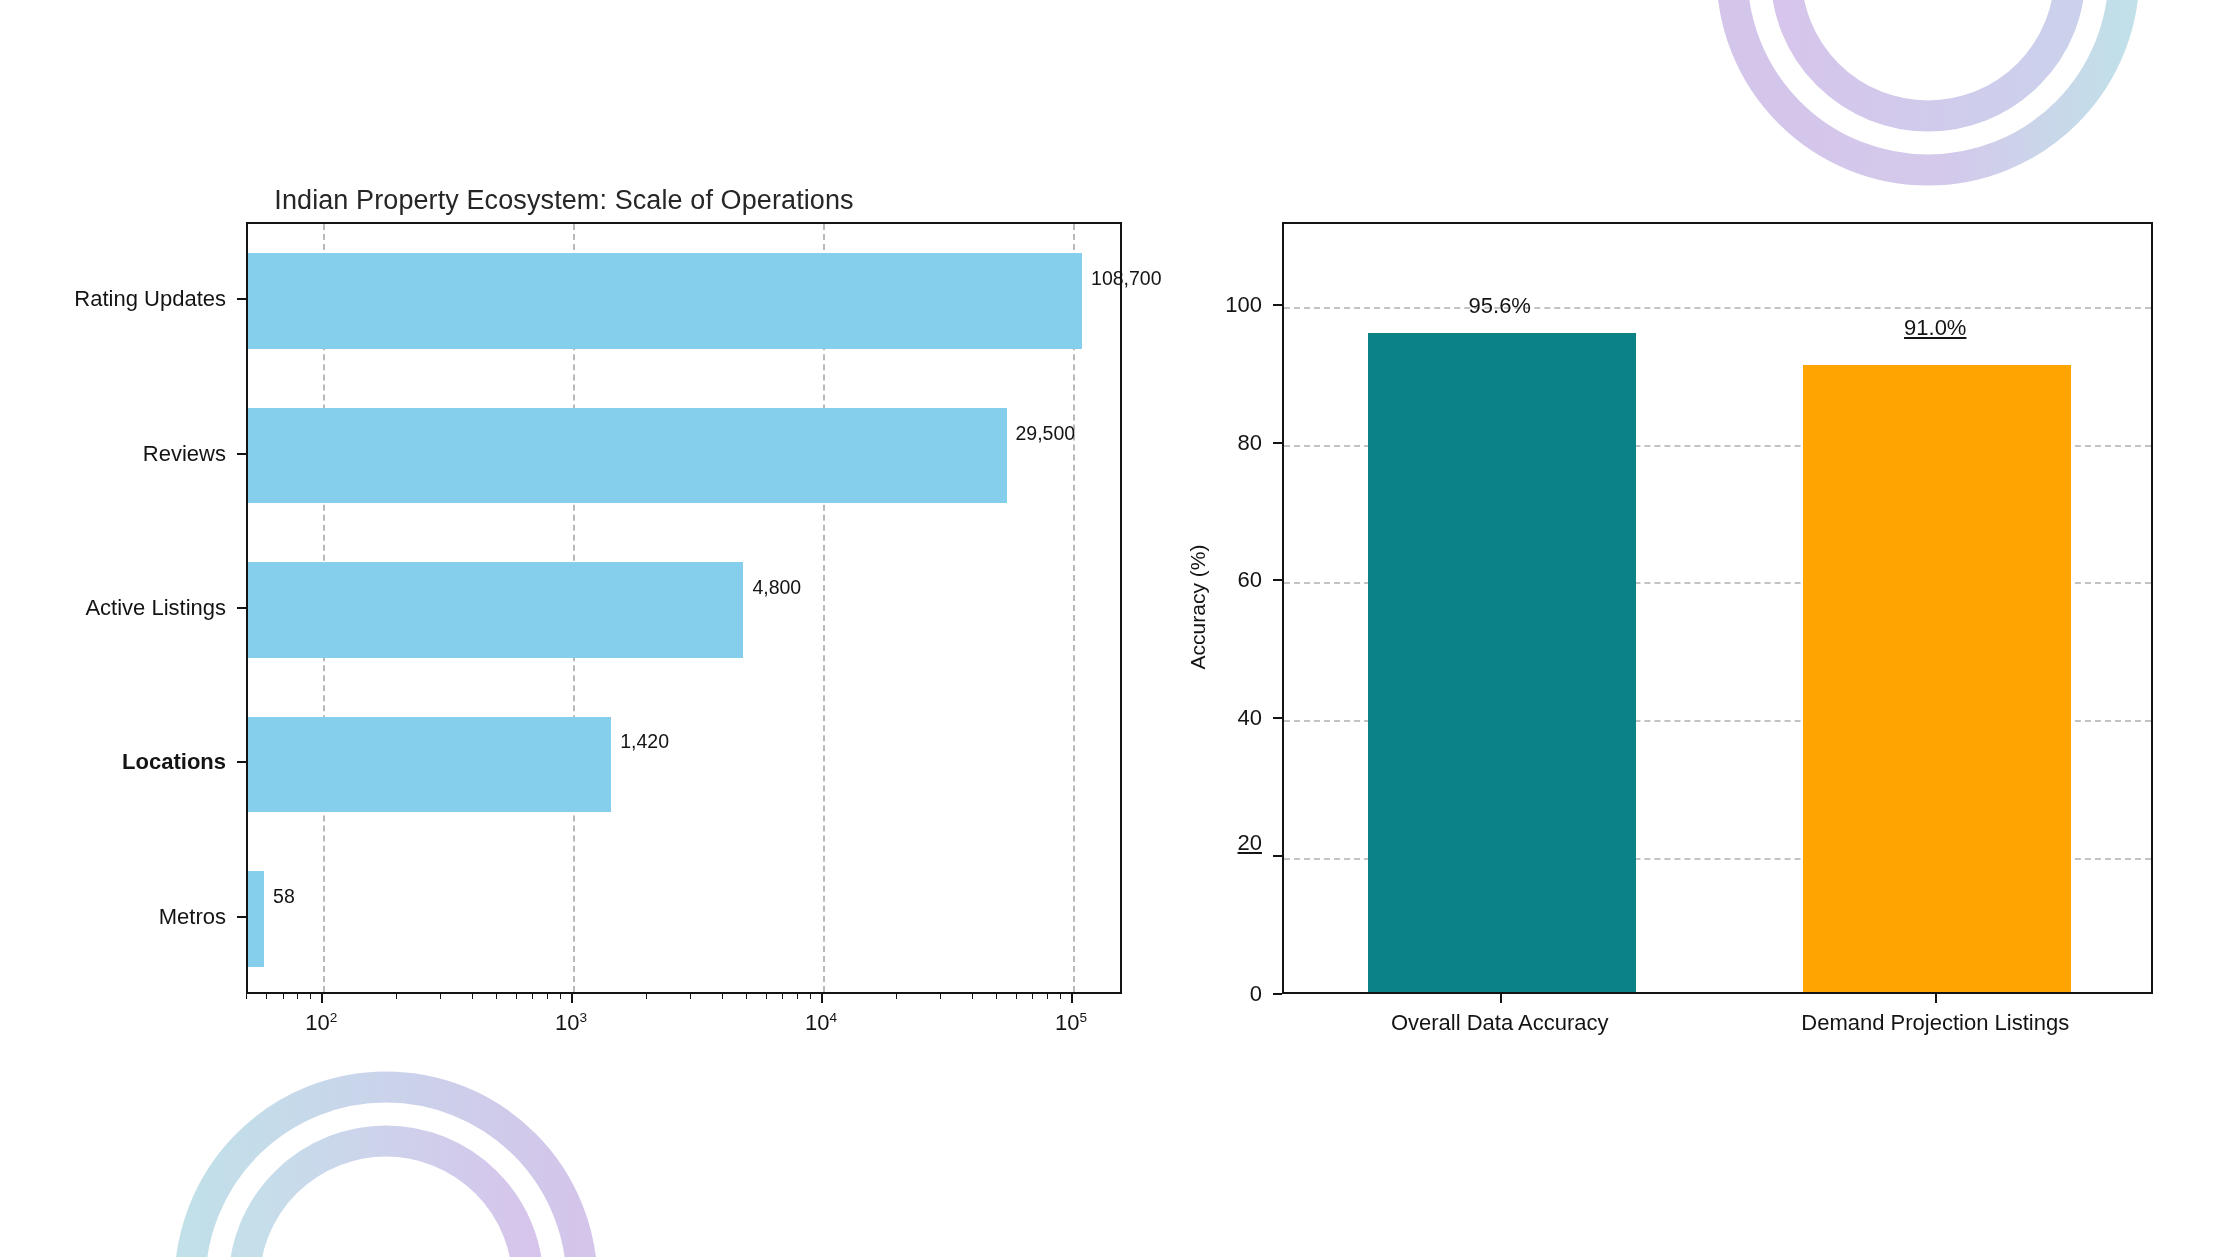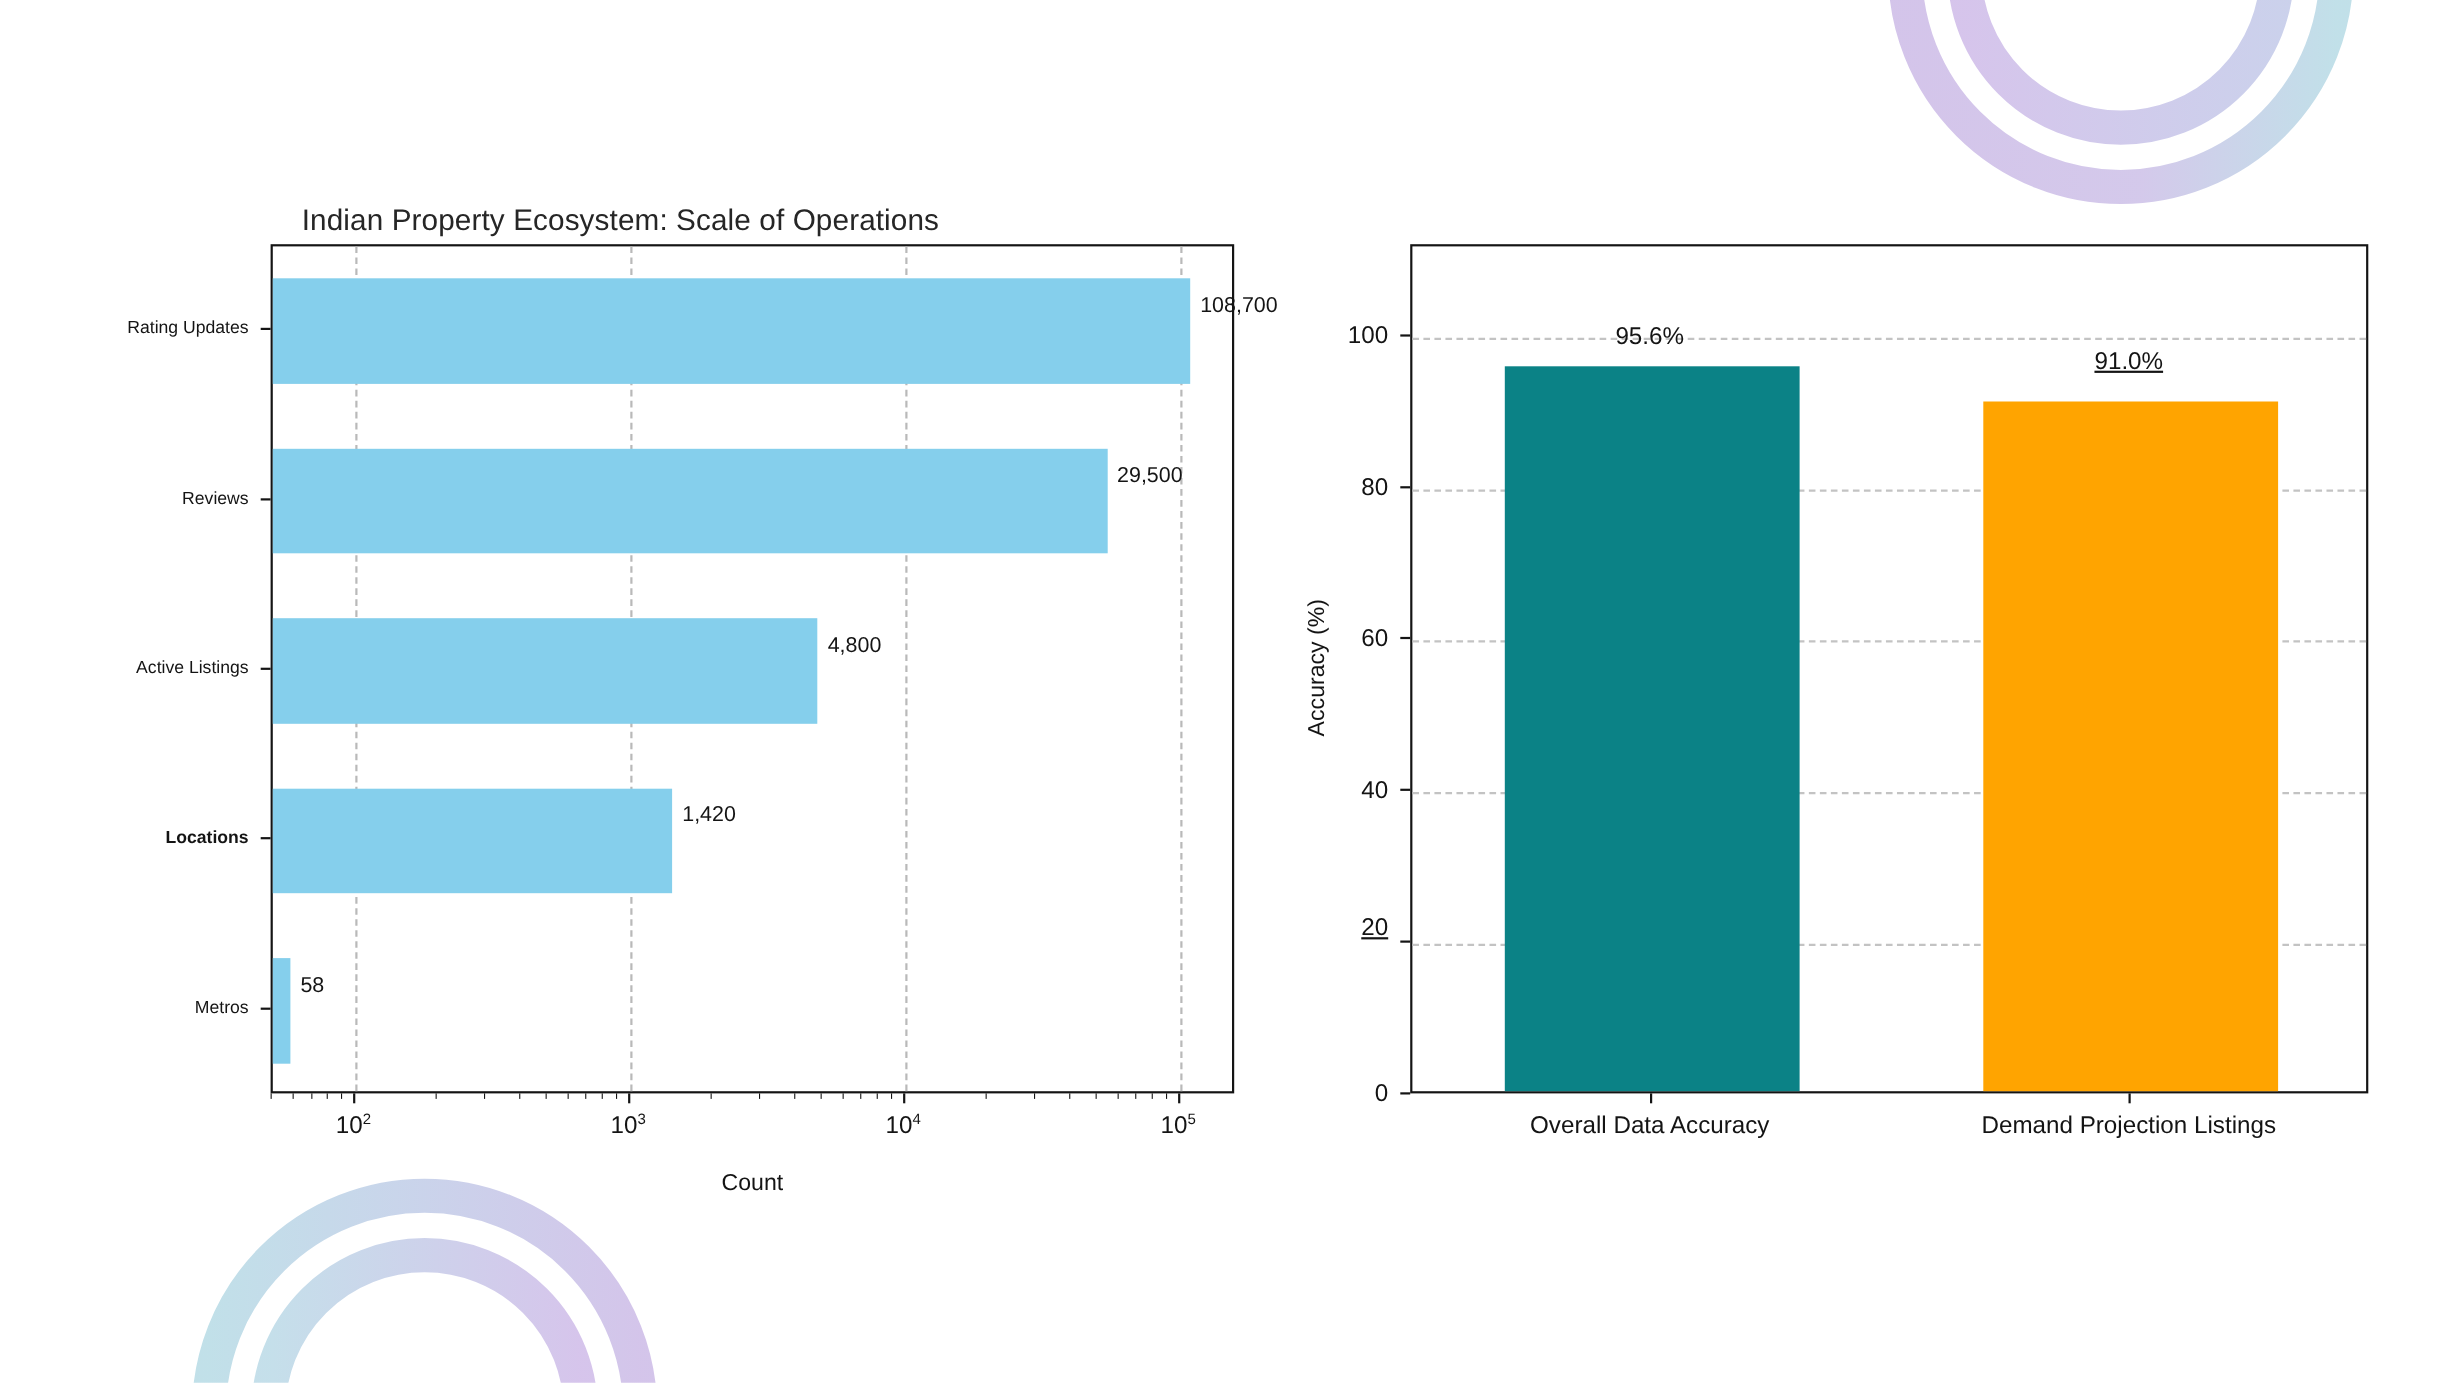--- a/index.html
+++ b/index.html
@@ -73,21 +73,21 @@
   .hbar-label {
     position: absolute;
     font-size: 19.5px;
     color: #141414;
     white-space: nowrap;
     transform: translateY(-50%);
   }
   .ytick-label {
     position: absolute;
     right: 0;
-    font-size: 16px;
+    font-size: 22px;
     color: #141414;
     white-space: nowrap;
     transform: translateY(-50%);
     text-align: right;
   }
   .ytick-mark {
     position: absolute;
     width: 9px;
     height: 0;
     border-top: 2.3px solid #141414;
@@ -272,21 +272,20 @@
       <div class="xtick-minor" style="left: 796.849px; top: 994px;"></div>
       <div class="xtick-minor" style="left: 809.633px; top: 994px;"></div>
       <div class="xtick-minor" style="left: 896.302px; top: 994px;"></div>
       <div class="xtick-minor" style="left: 940.31px; top: 994px;"></div>
       <div class="xtick-minor" style="left: 971.534px; top: 994px;"></div>
       <div class="xtick-minor" style="left: 995.754px; top: 994px;"></div>
       <div class="xtick-minor" style="left: 1015.54px; top: 994px;"></div>
       <div class="xtick-minor" style="left: 1032.27px; top: 994px;"></div>
       <div class="xtick-minor" style="left: 1046.77px; top: 994px;"></div>
       <div class="xtick-minor" style="left: 1059.55px; top: 994px;"></div>
-      <div class="axis-title" style="left: 246px; width: 876px; top: 1064px;">Count</div>
     </div>
 
   <div class="panel" id="panel-right" style="left:1160px; top:0px; width:1065px; height:1110px;">
 
 
     <div class="plotbox" id="right-plot" style="left:122px; top:222px; width:871px; height:772px;">
         <div class="gridline-h" style="top: 634.143px;"></div>
         <div class="gridline-h" style="top: 496.286px;"></div>
         <div class="gridline-h" style="top: 358.429px;"></div>
         <div class="gridline-h" style="top: 220.571px;"></div>

